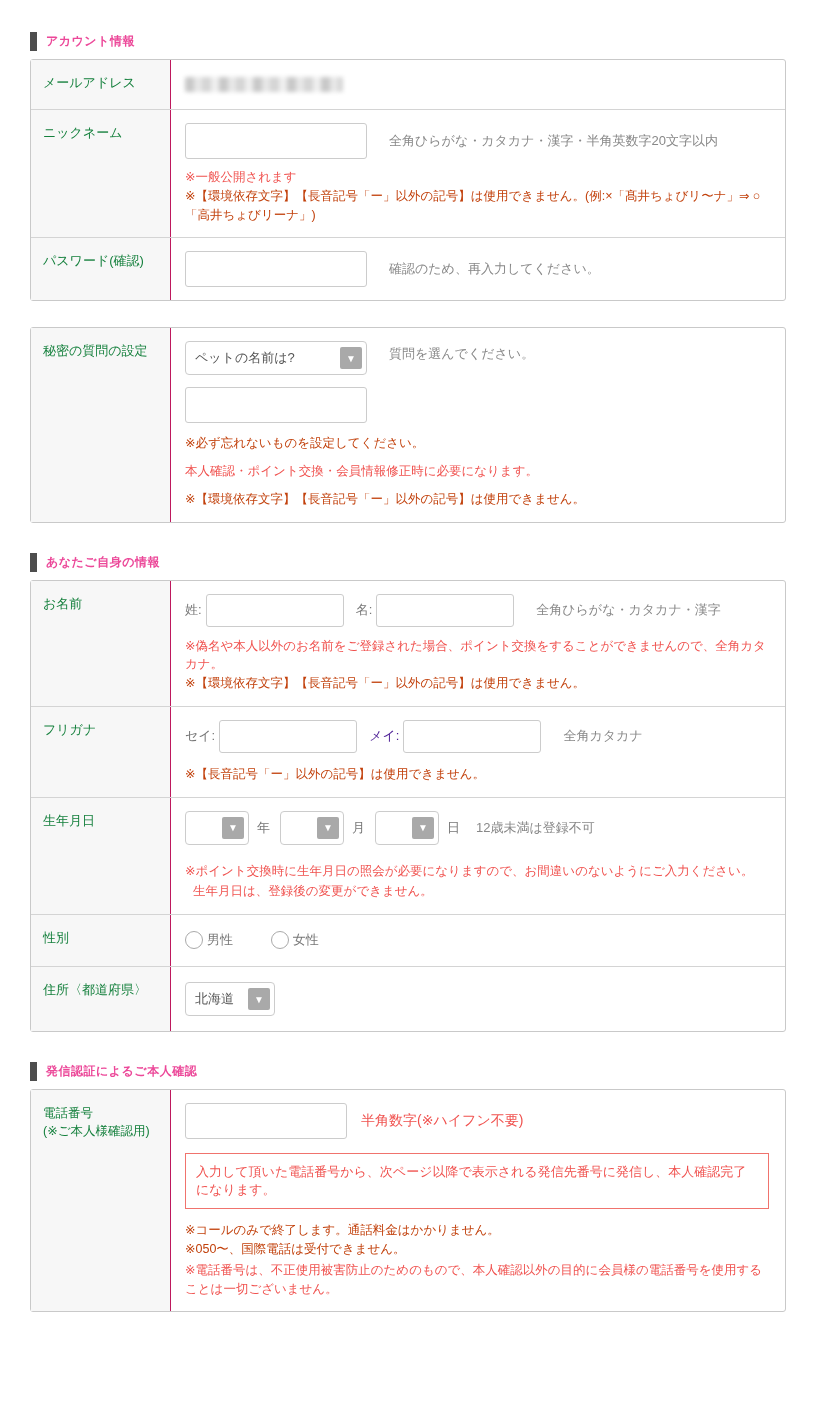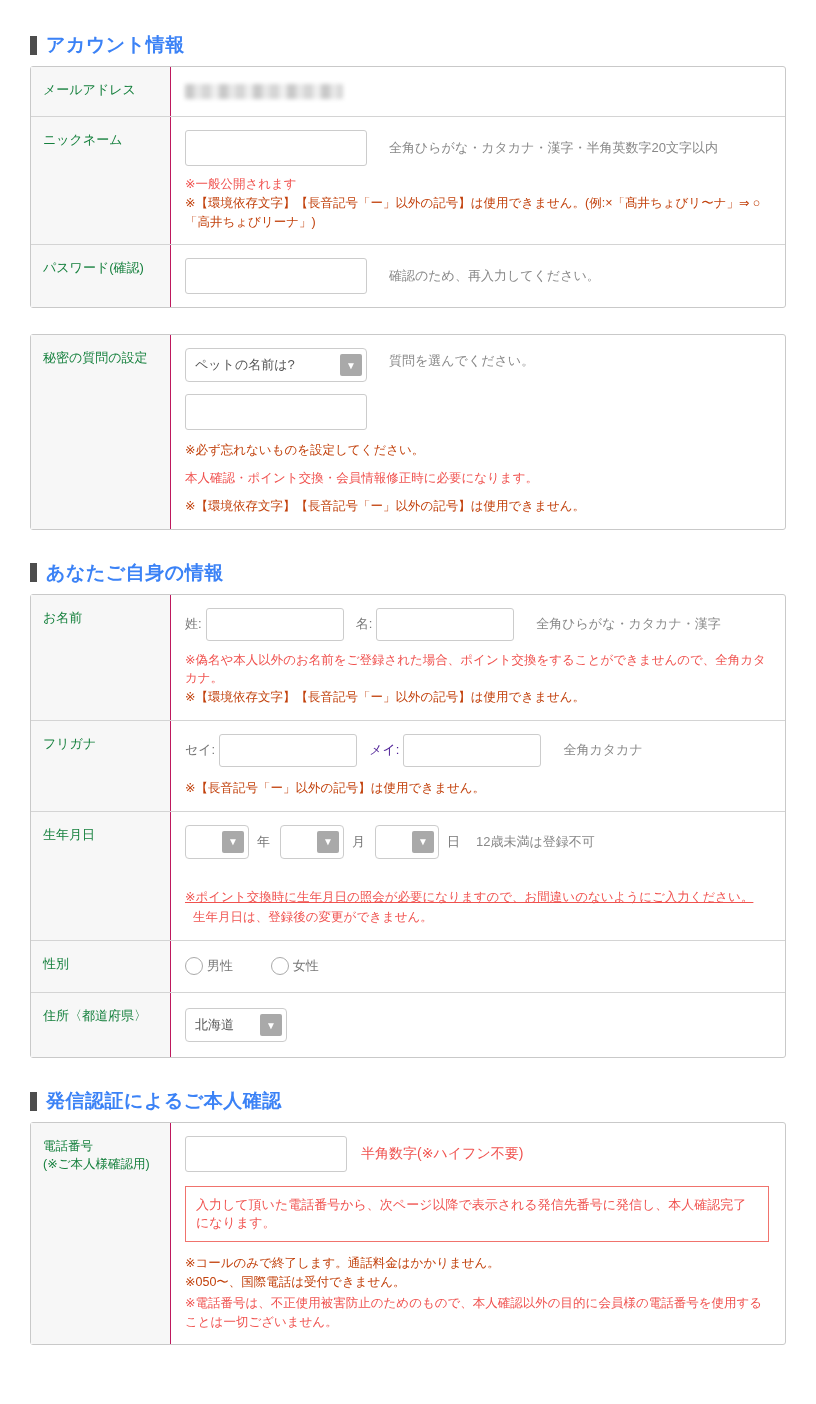--- a/index.html
+++ b/index.html
@@ -5,21 +5,21 @@
   * { box-sizing: border-box; margin: 0; padding: 0; }
   body {
     width: 816px; min-height: 1404px; margin: 0 auto; background: #fff;
     font-family: "Liberation Sans", "DejaVu Sans", sans-serif;
     font-size: 13px; color: #888;
   }
   .page { padding: 12px 0 20px 0; }
   
   .section-title { display: flex; align-items: center; margin: 20px 30px 8px 30px; }
   .section-bar { width: 7px; height: 19px; background: #4d4d4d; margin-right: 9px; }
-  .section-text { font-size: 19px; font-weight: bold; color: #3b82f6; letter-spacing: .5px; }
+  .section-text { font-size: 12px; font-weight: bold; color: #ec4899; letter-spacing: .5px; }
   
   .form-table { margin: 0 30px; border: 1px solid #c9c9c9; border-radius: 3px; background: #fff; }
   .form-row { display: flex; border-top: 1px solid #d4d4d4; }
   .form-row:first-child { border-top: none; }
   .row-label {
     width: 140px; flex-shrink: 0; background: #f7f7f7; border-right: 1px solid #be185d;
     padding: 14px 10px 12px 12px; font-size: 13px; color: #15803d; line-height: 1.45;
   }
   .row-content { flex: 1; padding: 13px 16px 13px 14px; color: #888; }
   .inline { display: flex; align-items: center; flex-wrap: wrap; }
@@ -41,21 +41,21 @@
     filter: blur(2px); border-radius: 2px;
   }
   
   .select {
     display: inline-flex; align-items: center; justify-content: space-between;
     border: 1px solid #ccc; border-radius: 4px; height: 34px; background: #fff;
     padding: 0 4px 0 9px; color: #555; font-size: 13px; cursor: pointer;
   }
   .sel-q { width: 182px; }
   .sel-date { width: 64px; margin-right: 4px; }
-  .sel-pref { width: 102px; }
+  .sel-pref { width: 90px; }
   .sel-arrow {
     width: 22px; height: 22px; background: #a9a9a9; border-radius: 2px;
     color: #fff; font-size: 10px; display: flex; align-items: center; justify-content: center;
     margin-left: 6px; flex-shrink: 0;
   }
   .date-unit { margin: 0 10px 0 4px; color: #777; }
   
   .radio-opt { display: inline-flex; align-items: center; margin-right: 34px; cursor: pointer; color: #777; font-size: 13px; }
   .radio-circle { width: 18px; height: 18px; border: 1px solid #aaa; border-radius: 50%; background: #fff; margin-right: 4px; }
   
@@ -181,21 +181,21 @@
             <span class="sel-arrow">▼</span>
           </span>
           <span class="date-unit">月</span>
           <span class="select sel-date">
             <span></span>
             <span class="sel-arrow">▼</span>
           </span>
           <span class="date-unit">日</span>
           <span class="hint" style="margin-left:6px;">12歳未満は登録不可</span>
         </div>
-        <div class="note-red" style="margin-top:29px;text-decoration:underline;">※ポイント交換時に生年月日の照会が必要になりますので、お間違いのないようにご入力ください。</div>
+        <div class="note-red" style="margin-top:17px;">※ポイント交換時に生年月日の照会が必要になりますので、お間違いのないようにご入力ください。</div>
         <div class="note-red tight" style="margin-left:8px;">生年月日は、登録後の変更ができません。</div>
       </div>
     </div>
 
     <div class="form-row">
       <div class="row-label">性別</div>
       <div class="row-content" style="padding-top:16px;padding-bottom:14px;">
         <span class="radio-opt">
           <span class="radio-circle"></span>
           <span>男性</span>

